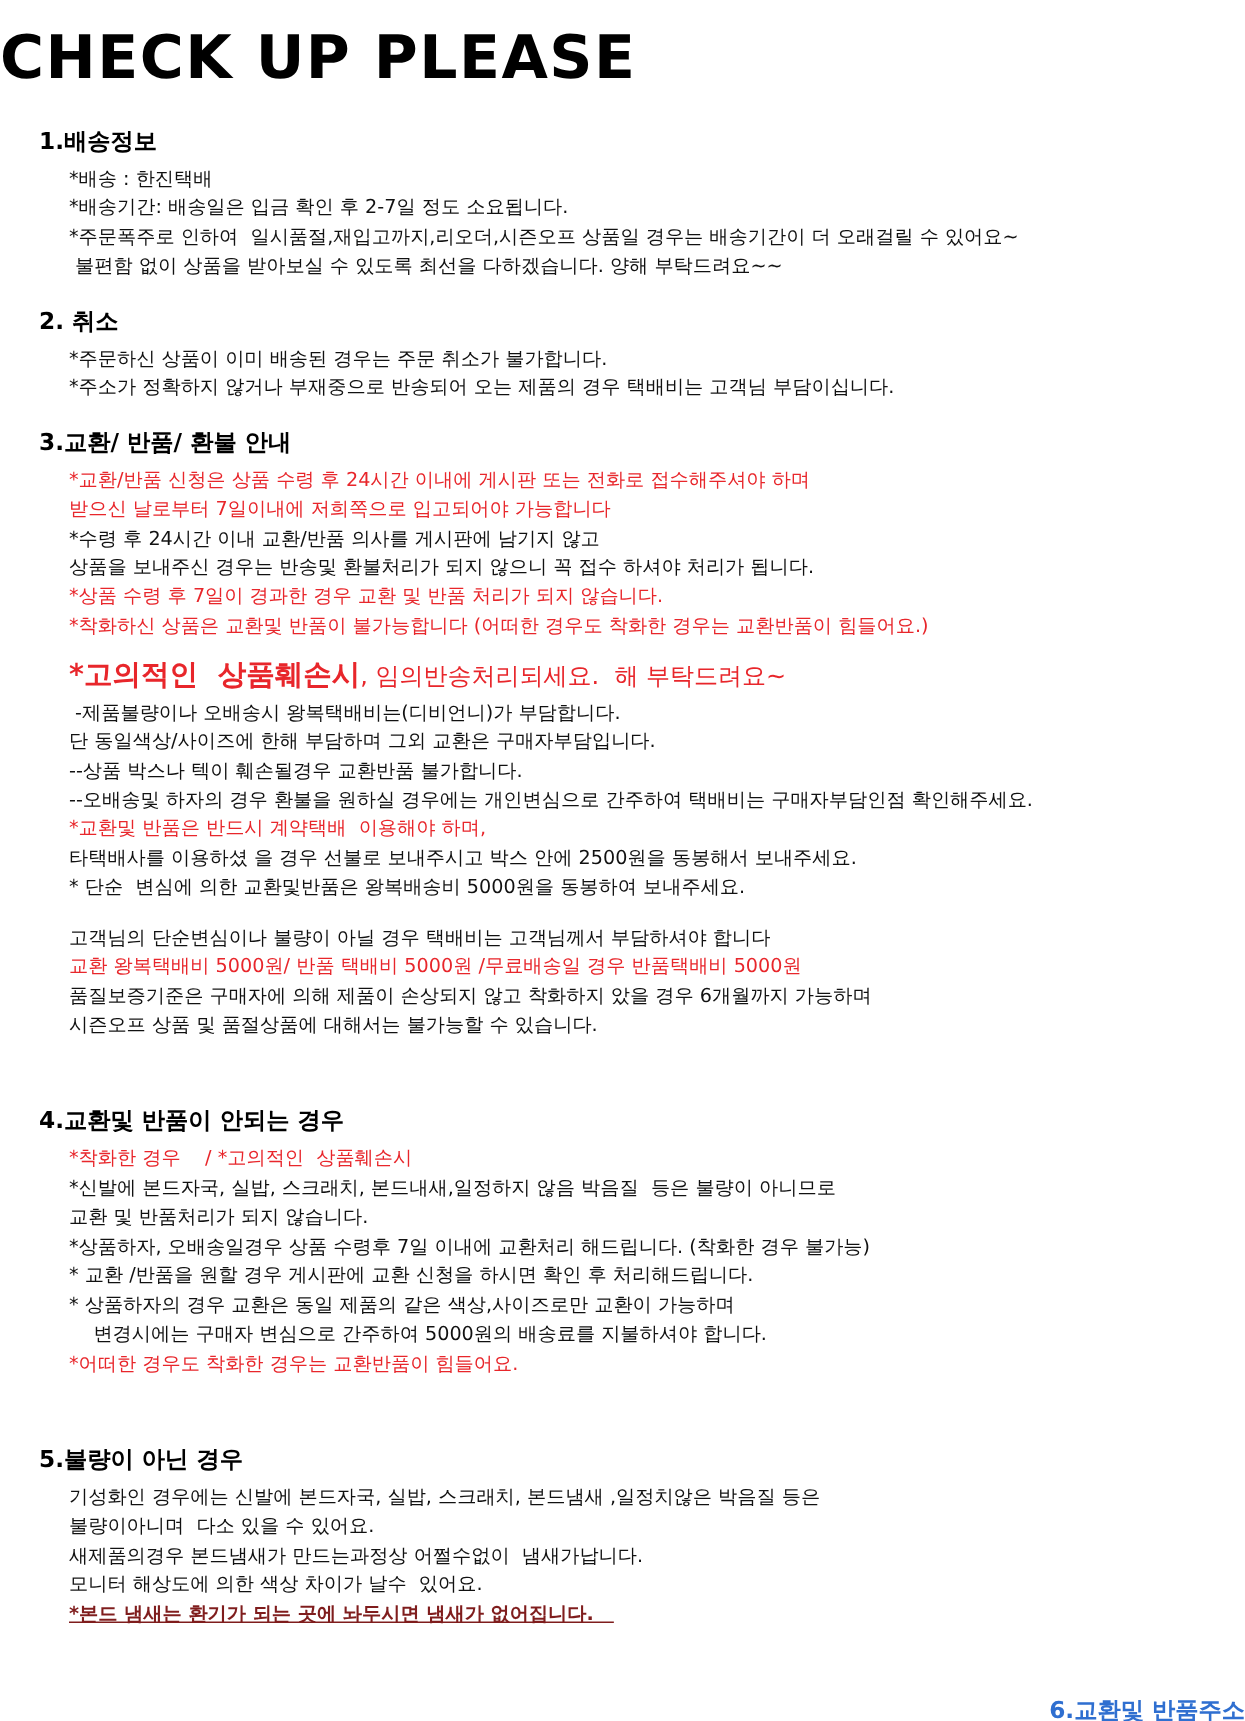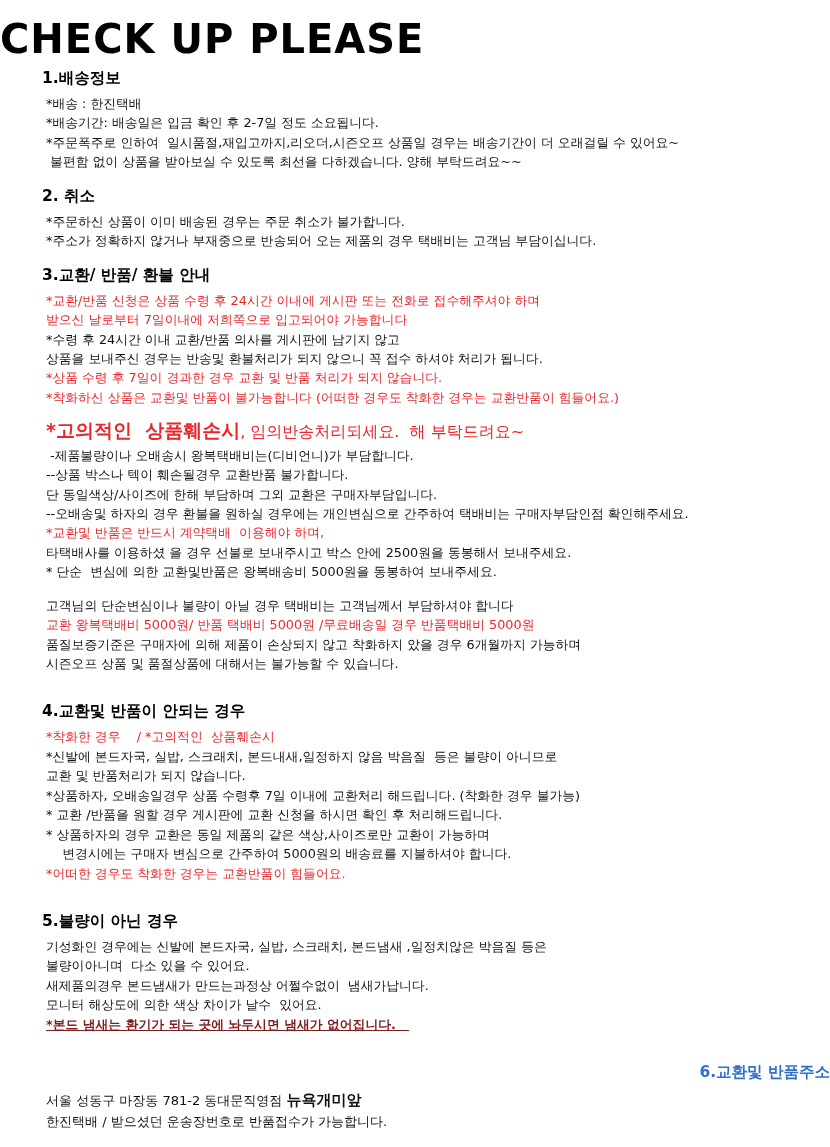--- a/index.html
+++ b/index.html
@@ -30,22 +30,22 @@
     padding-bottom: 6px;
     margin: 0;
   }
   .section {
     margin: 0 0 14px 0;
   }
   .sec-heading {
     font-size: 15.5px;
     font-weight: 700;
     color: #000000;
-    margin: 0 0 5px 0;
-    padding-left: 42px;
+    margin: 16px 0 5px 0;
+    padding-left: 26px;
   }
   .sec-heading.blue {
     color: #2f6fd0;
     text-align: right;
   }
   .lines {
     padding-left: 46px;
   }
   .line {
     font-size: 12.8px;
@@ -120,22 +120,22 @@
       <div class="line black">상품을 보내주신 경우는 반송및 환불처리가 되지 않으니 꼭 접수 하셔야 처리가 됩니다.</div>
       <div class="line red">*상품 수령 후 7일이 경과한 경우 교환 및 반품 처리가 되지 않습니다.</div>
       <div class="line red">*착화하신 상품은 교환및 반품이 불가능합니다 (어떠한 경우도 착화한 경우는 교환반품이 힘들어요.)</div>
     </div>
 
     <div class="gap-sm"></div>
 
     <div class="lines">
       <div class="line big-red"><span>*고의적인  상품훼손시</span><span class="normal">, 임의반송처리되세요.  해 부탁드려요~</span></div>
       <div class="line black"> -제품불량이나 오배송시 왕복택배비는(디비언니)가 부담합니다.</div>
+      <div class="line black">단 동일색상/사이즈에 한해 부담하며 그외 교환은 구매자부담입니다.</div>
       <div class="line black">--상품 박스나 텍이 훼손될경우 교환반품 불가합니다.</div>
-      <div class="line black">단 동일색상/사이즈에 한해 부담하며 그외 교환은 구매자부담입니다.</div>
       <div class="line black">--오배송및 하자의 경우 환불을 원하실 경우에는 개인변심으로 간주하여 택배비는 구매자부담인점 확인해주세요.</div>
       <div class="line red">*교환및 반품은 반드시 계약택배  이용해야 하며,</div>
       <div class="line black">타택배사를 이용하셨 을 경우 선불로 보내주시고 박스 안에 2500원을 동봉해서 보내주세요.</div>
       <div class="line black">* 단순  변심에 의한 교환및반품은 왕복배송비 5000원을 동봉하여 보내주세요.</div>
 
       <div class="gap-md"></div>
 
       <div class="line black">고객님의 단순변심이나 불량이 아닐 경우 택배비는 고객님께서 부담하셔야 합니다</div>
       <div class="line red">교환 왕복택배비 5000원/ 반품 택배비 5000원 /무료배송일 경우 반품택배비 5000원</div>
       <div class="line black">품질보증기준은 구매자에 의해 제품이 손상되지 않고 착화하지 았을 경우 6개월까지 가능하며</div>

